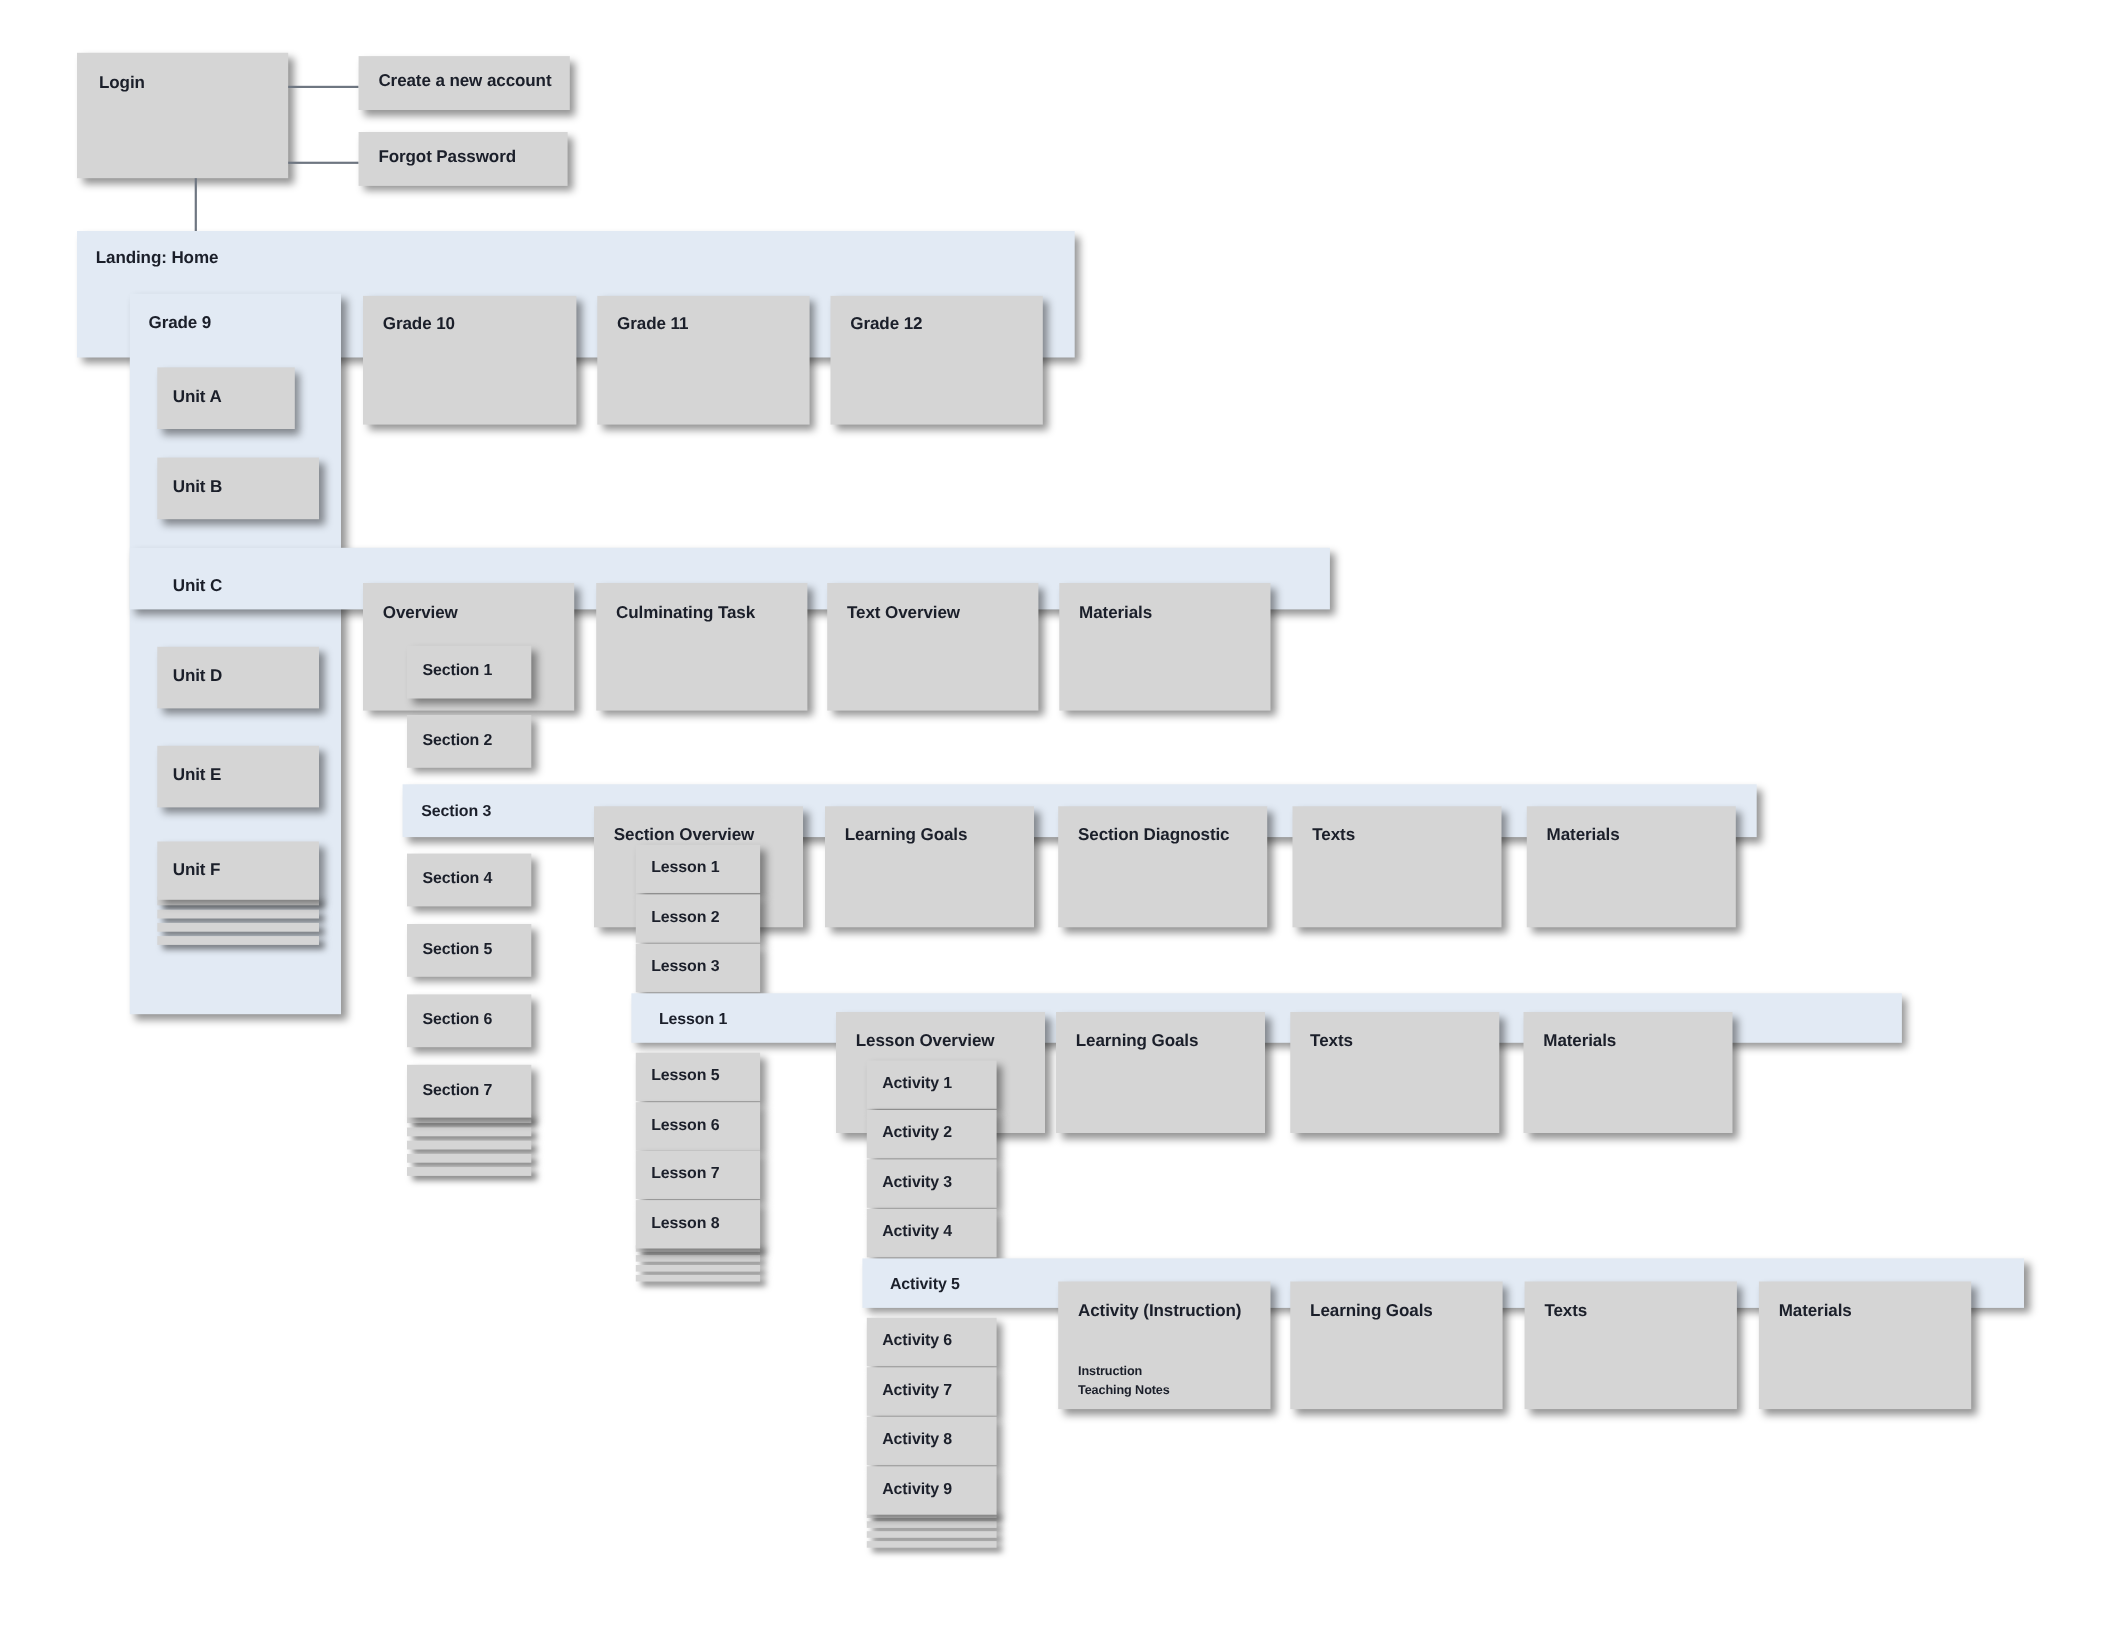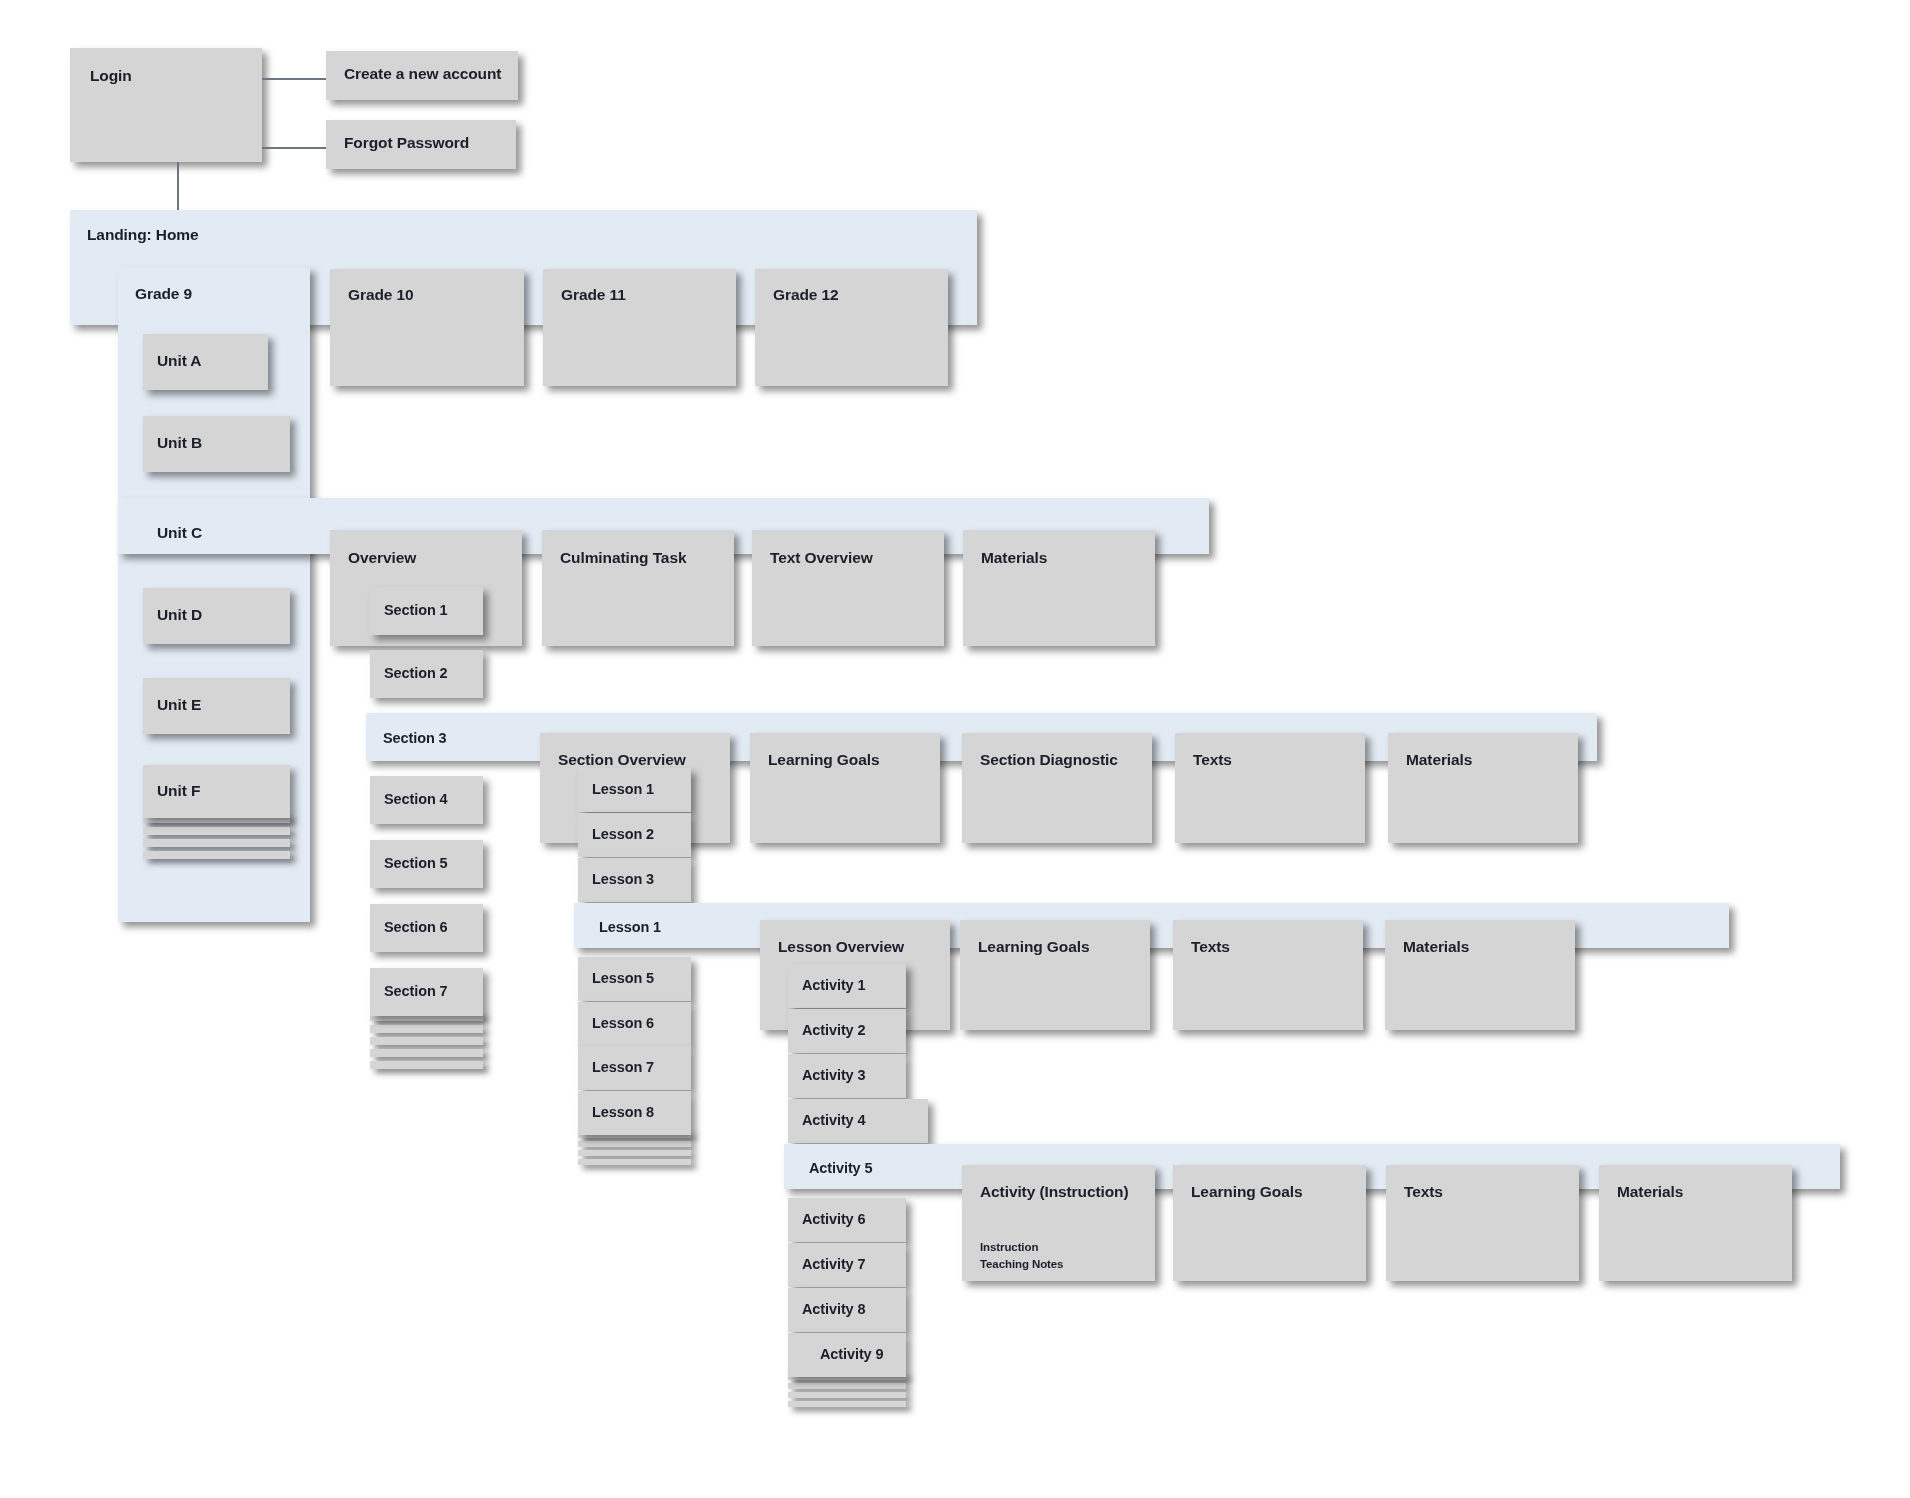--- a/index.html
+++ b/index.html
@@ -248,21 +248,21 @@
 
   <div class="node card" style="left:788px; top:964px; width:118px; height:44px;">
     <span class="label t14" style="left:14px; top:13px;">Activity 1</span>
   </div>
   <div class="node card" style="left:788px; top:1009px; width:118px; height:44px;">
     <span class="label t14" style="left:14px; top:13px;">Activity 2</span>
   </div>
   <div class="node card" style="left:788px; top:1054px; width:118px; height:44px;">
     <span class="label t14" style="left:14px; top:13px;">Activity 3</span>
   </div>
-  <div class="node card" style="left:788px; top:1099px; width:140px; height:44px;">
+  <div class="node card" style="left:788px; top:1099px; width:118px; height:44px;">
     <span class="label t14" style="left:14px; top:13px;">Activity 4</span>
   </div>
 
   <div class="node band" style="left:784px; top:1144px; width:1056px; height:45px;"></div>
   <span class="label t14" style="left:809px; top:1160px;">Activity 5</span>
 
   <div class="node card" style="left:788px; top:1198px; width:118px; height:44px;">
     <span class="label t14" style="left:14px; top:13px;">Activity 6</span>
   </div>
   <div class="node card" style="left:788px; top:1243px; width:118px; height:44px;">
@@ -272,21 +272,21 @@
     <span class="label t14" style="left:14px; top:13px;">Activity 8</span>
   </div>
 
   <div class="stack" style="left:788px; top:1333px; width:118px; height:80px;">
     <div class="sheet" style="top:41px; width:118px; height:6px;"></div>
     <div class="sheet" style="top:50px; width:118px; height:6px;"></div>
     <div class="sheet" style="top:59px; width:118px; height:6px;"></div>
     <div class="sheet" style="top:68px; width:118px; height:6px;"></div>
   </div>
   <div class="node card" style="left:788px; top:1333px; width:118px; height:44px;">
-    <span class="label t14" style="left:32px; top:13px;">Activity 9</span>
+    <span class="label t14" style="left:14px; top:13px;">Activity 9</span>
   </div>
 
   <div class="node card" style="left:962px; top:1165px; width:193px; height:116px;">
     <span class="label t15" style="left:18px; top:18px;">Activity (Instruction)</span>
     <span class="label sm" style="left:18px; top:76px;">Instruction</span>
     <span class="label sm" style="left:18px; top:93px;">Teaching Notes</span>
   </div>
   <div class="node card" style="left:1173px; top:1165px; width:193px; height:116px;">
     <span class="label t15" style="left:18px; top:18px;">Learning Goals</span>
   </div>

